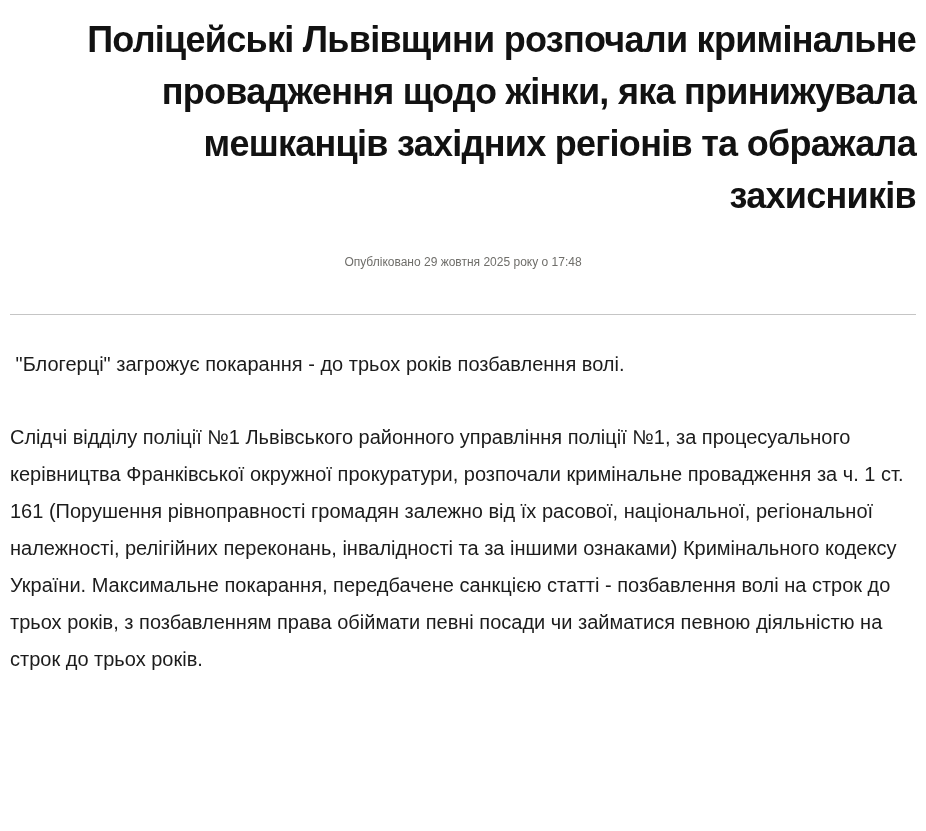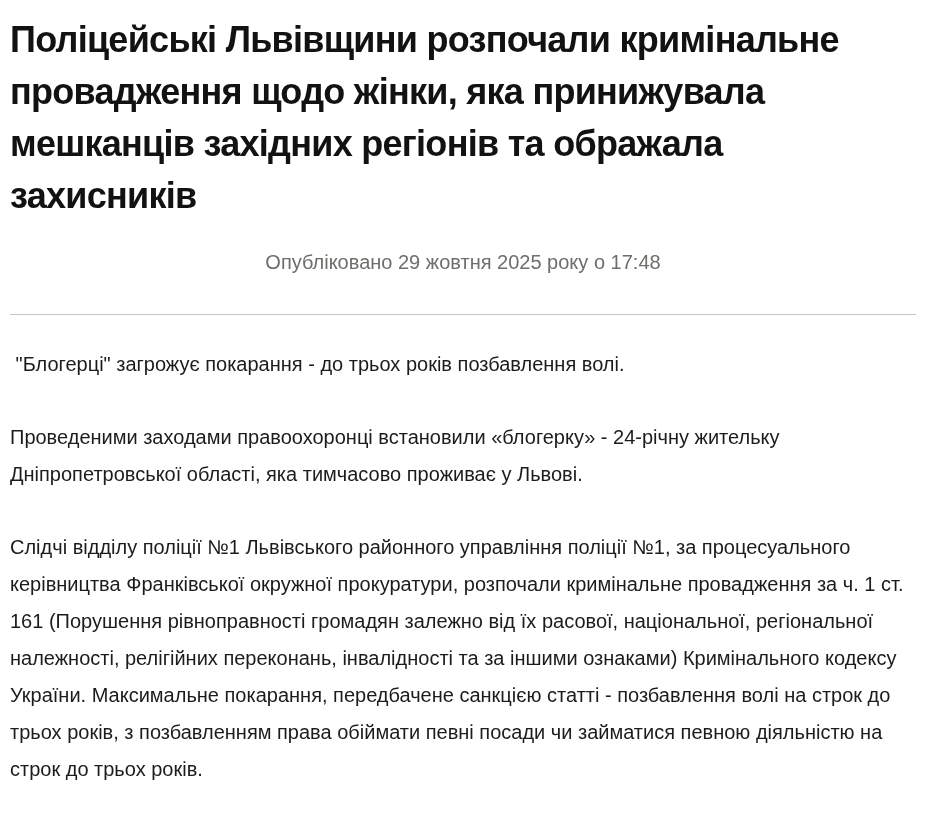--- a/index.html
+++ b/index.html
@@ -19,26 +19,26 @@
     padding: 10px 10px 14px 10px;
     box-sizing: border-box;
     background: #ffffff;
   }
   .article-title {
     margin: 4px 0 0 0;
     font-size: 36px;
     line-height: 52px;
     font-weight: 700;
     letter-spacing: -0.02em;
-    text-align: left;
+    text-align: right;
     color: #121212;
   }
   .publish-date {
     margin: 28px 0 0 0;
-    font-size: 20px;
+    font-size: 12px;
     line-height: 24px;
     text-align: center;
     color: #6f6e6a;
     font-weight: 400;
   }
   .divider {
     border: none;
     border-top: 1px solid #c5c5c5;
     height: 0;
     margin: 40px 0 0 0;
@@ -70,18 +70,17 @@
     <h1 class="article-title">Поліцейські Львівщини розпочали кримінальне провадження щодо жінки, яка принижувала мешканців західних регіонів та ображала захисників</h1>
 
     <p class="publish-date">Опубліковано 29 жовтня 2025 року о 17:48</p>
 
     <hr class="divider">
 
     <div class="article-body">
       <p class="article-lead"> "Блогерці" загрожує покарання - до трьох років позбавлення волі.</p>
 
 
-      <p>Проведеними заходами правоохоронці встановили «блогерку» - 24-річну жительку Дніпропетровської області, яка тимчасово проживає у Львові.</p>
 
       <p>Слідчі відділу поліції №1 Львівського районного управління поліції №1, за процесуального керівництва Франківської окружної прокуратури, розпочали кримінальне провадження за ч. 1 ст. 161 (Порушення рівноправності громадян залежно від їх расової, національної, регіональної належності, релігійних переконань, інвалідності та за іншими ознаками) Кримінального кодексу України. Максимальне покарання, передбачене санкцією статті - позбавлення волі на строк до трьох років, з позбавленням права обіймати певні посади чи займатися певною діяльністю на строк до трьох років.</p>
     </div>
   </article>
 </div>
 
 </body></html>

